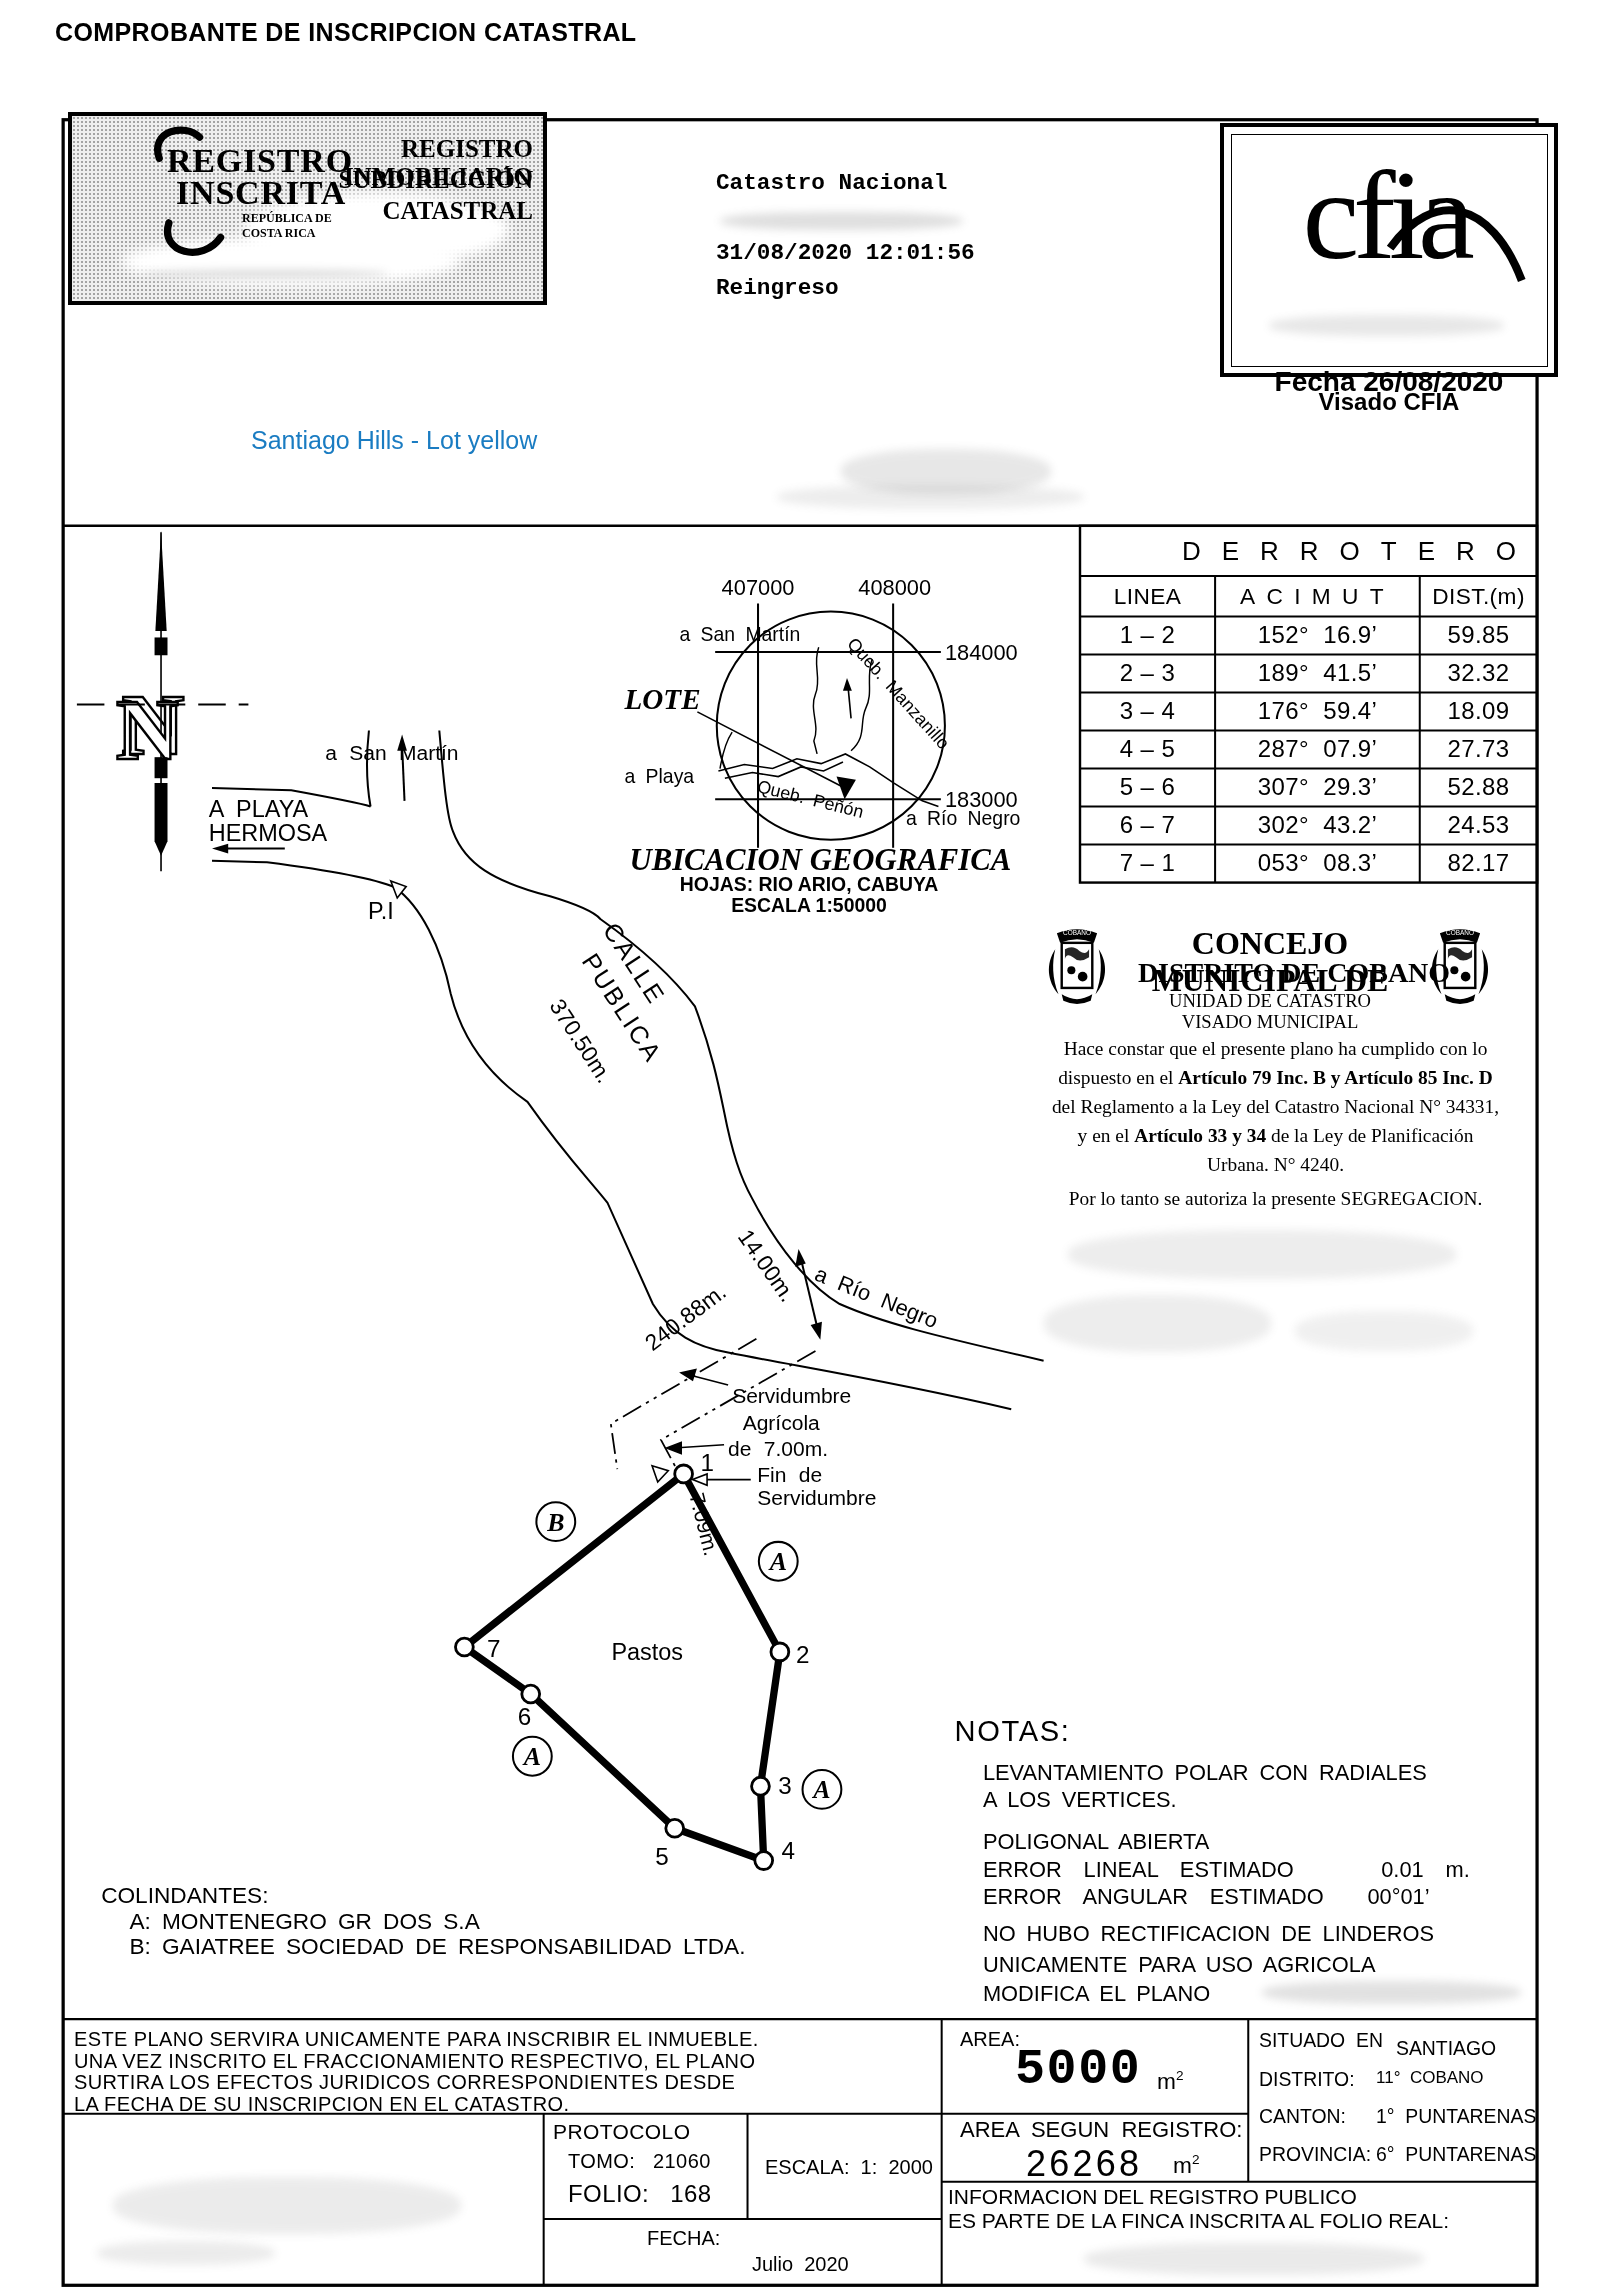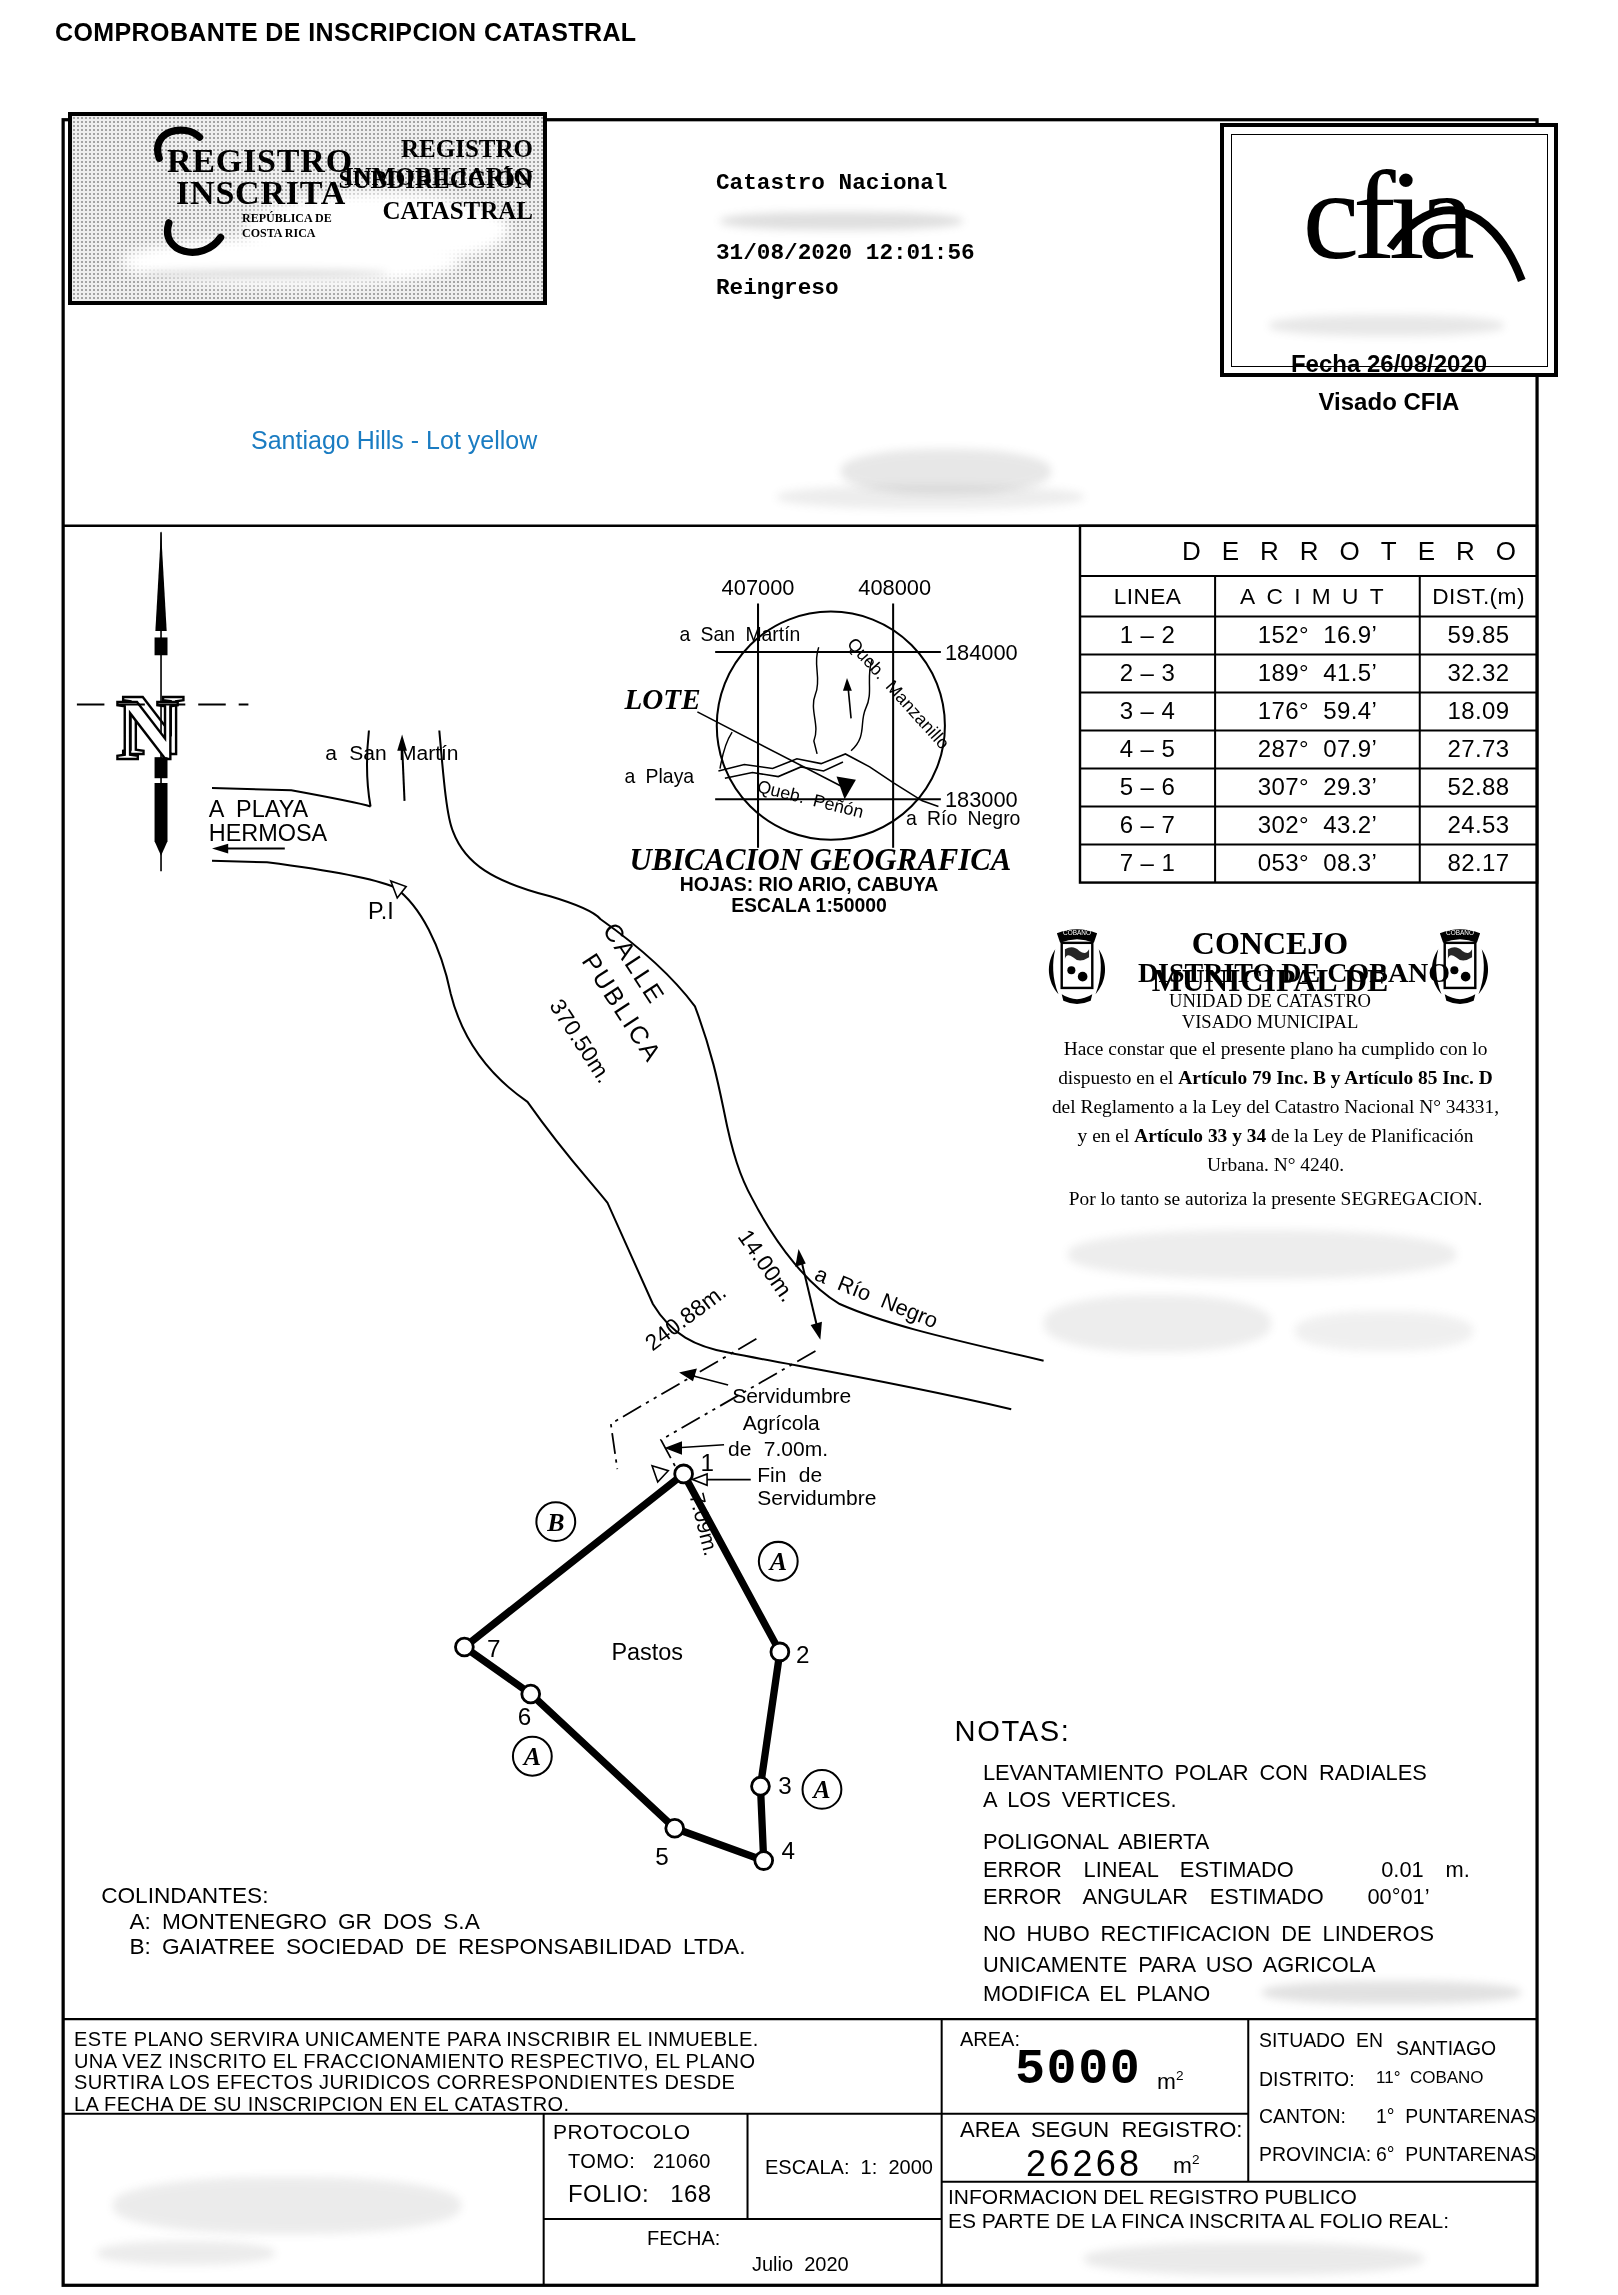--- a/index.html
+++ b/index.html
@@ -257,21 +257,21 @@
 <div class="smudge" style="left:841px;top:449px;width:210px;height:45px;"></div>
 <div class="smudge" style="left:777px;top:485px;width:307px;height:24px;opacity:.12;"></div>
 
 <div class="abs" id="cfia-box">
   <div id="cfia-inner"></div>
   <div id="cfia-logo" class="serif">cfia</div>
   <svg class="abs" style="left:0;top:0;" width="329" height="210" viewBox="0 0 406 260">
     <path d="M205,150 C258,76 330,90 368,190" fill="none" stroke="#000" stroke-width="10"></path>
   </svg>
   <div class="smudge" style="left:45px;top:188px;width:235px;height:21px;"></div>
-  <div class="abs b ctr" style="left:0;top:223px;width:100%;font-size:24px;">Fecha 26/08/2020</div>
+  <div class="abs b ctr" style="left:0;top:239px;width:100%;font-size:28px;">Fecha 26/08/2020</div>
   <div class="abs b ctr" style="left:0;top:261px;width:100%;font-size:24px;">Visado CFIA</div>
 </div>
 
 <div class="abs cad" id="derrotero">
   <div class="hd">DERROTERO</div>
   <div class="row sub">
     <span>LINEA</span>
     <span style="letter-spacing:11.3px;">ACIMUT</span>
     <span>DIST.(m)</span>
   </div>

